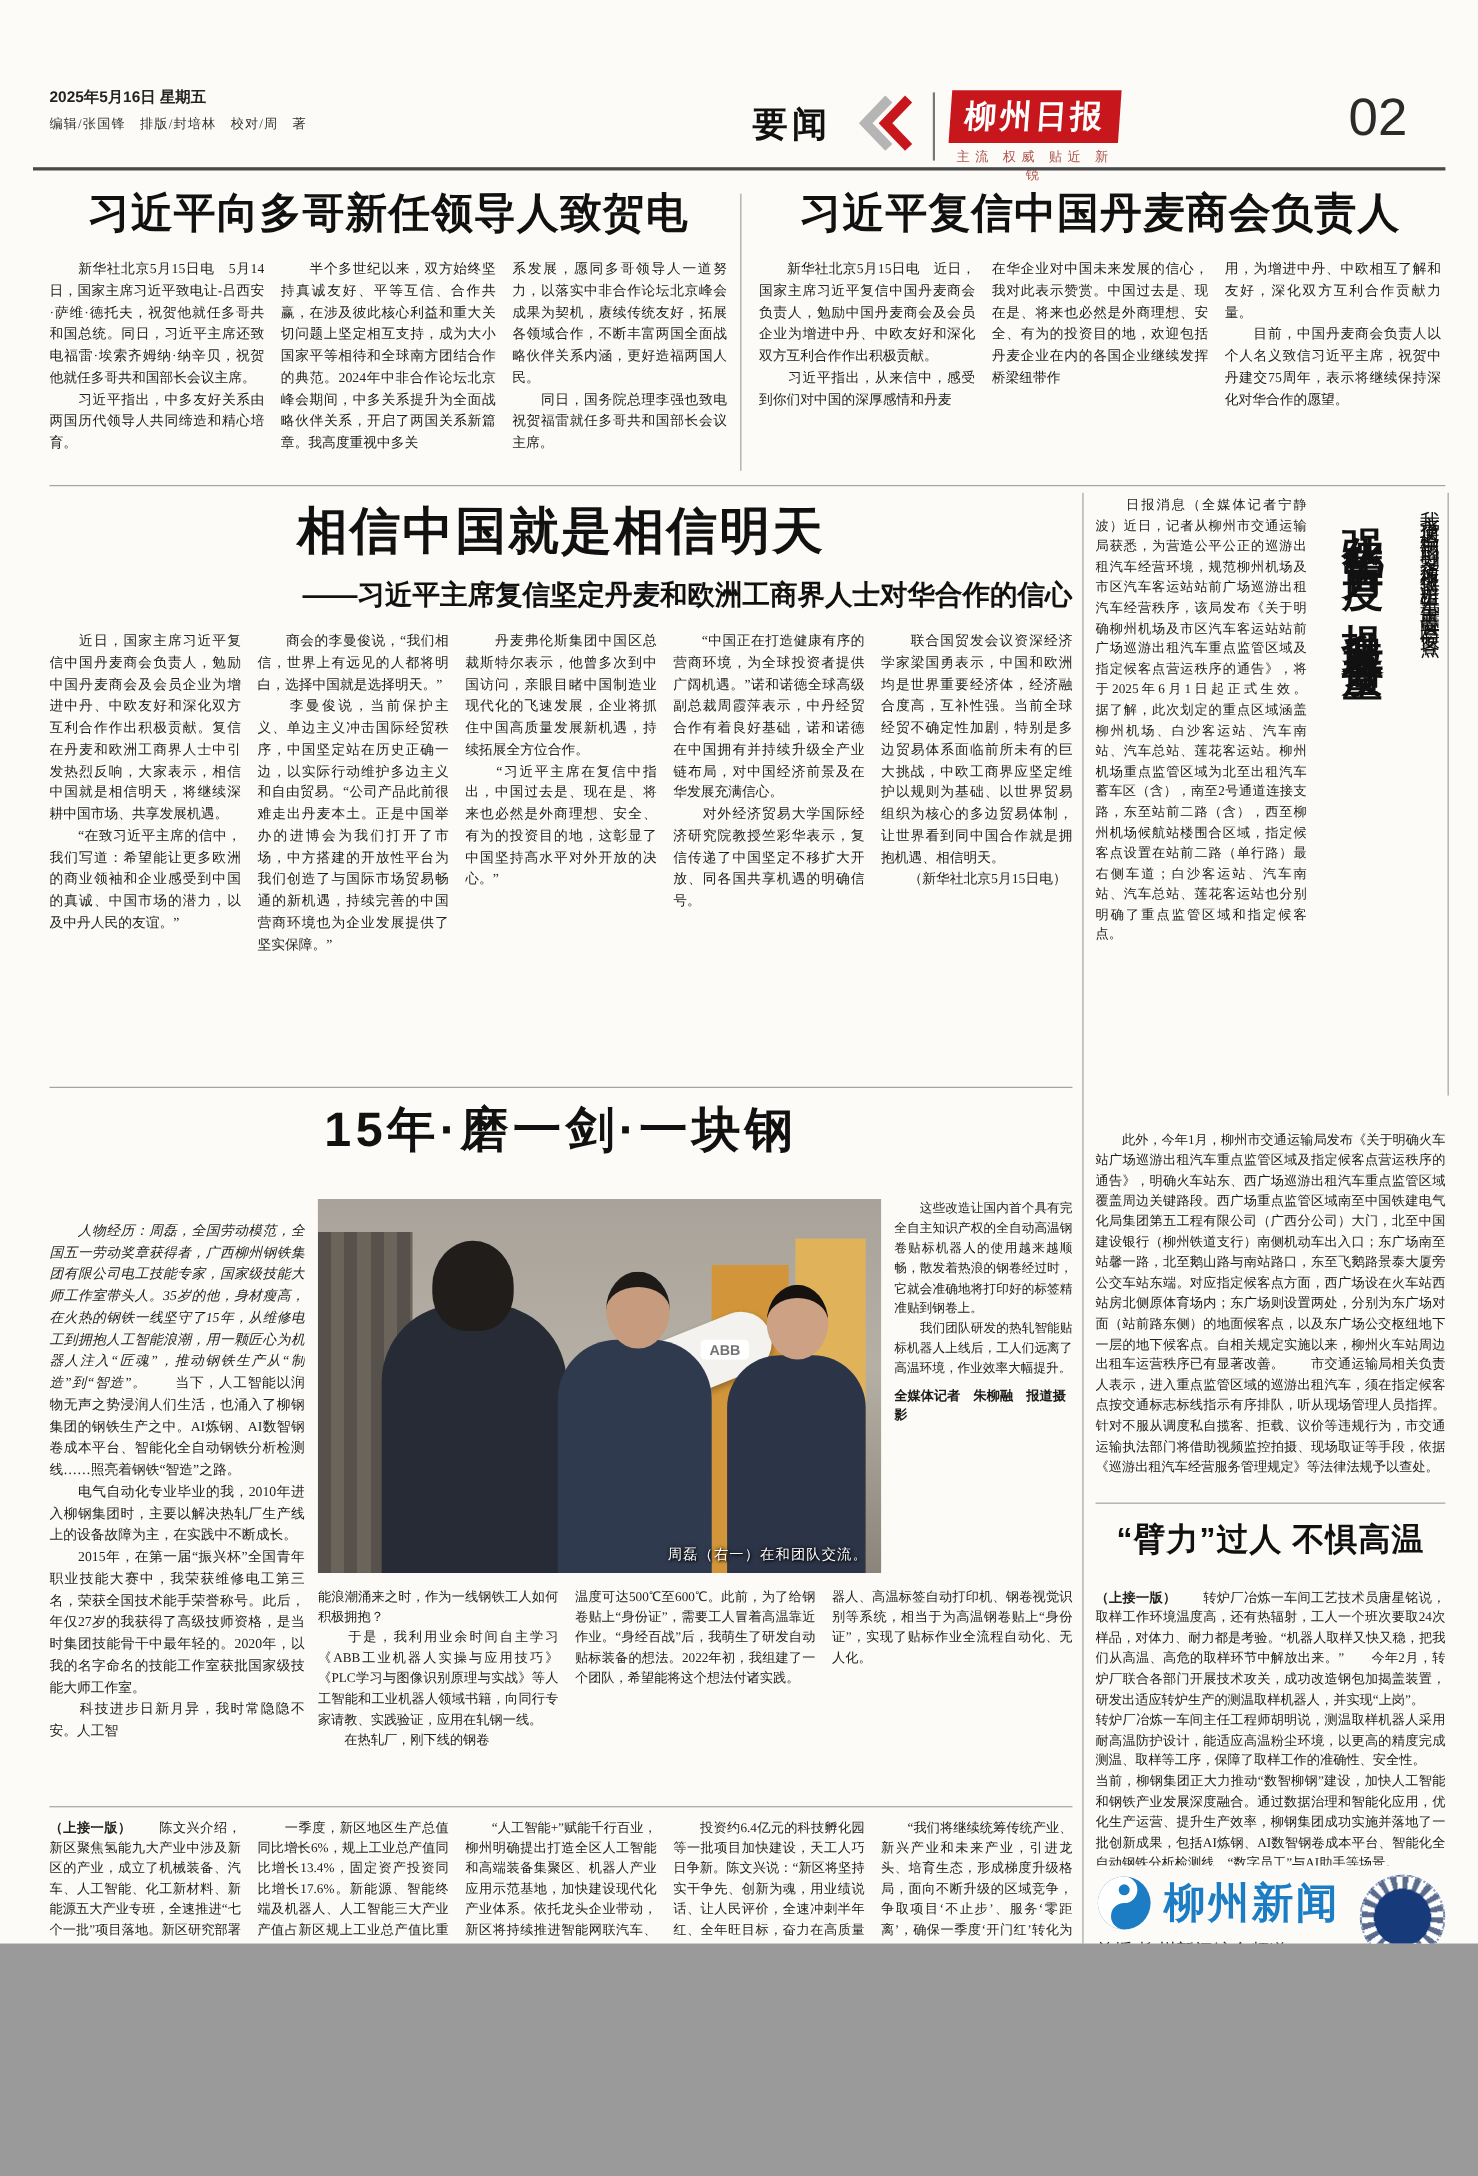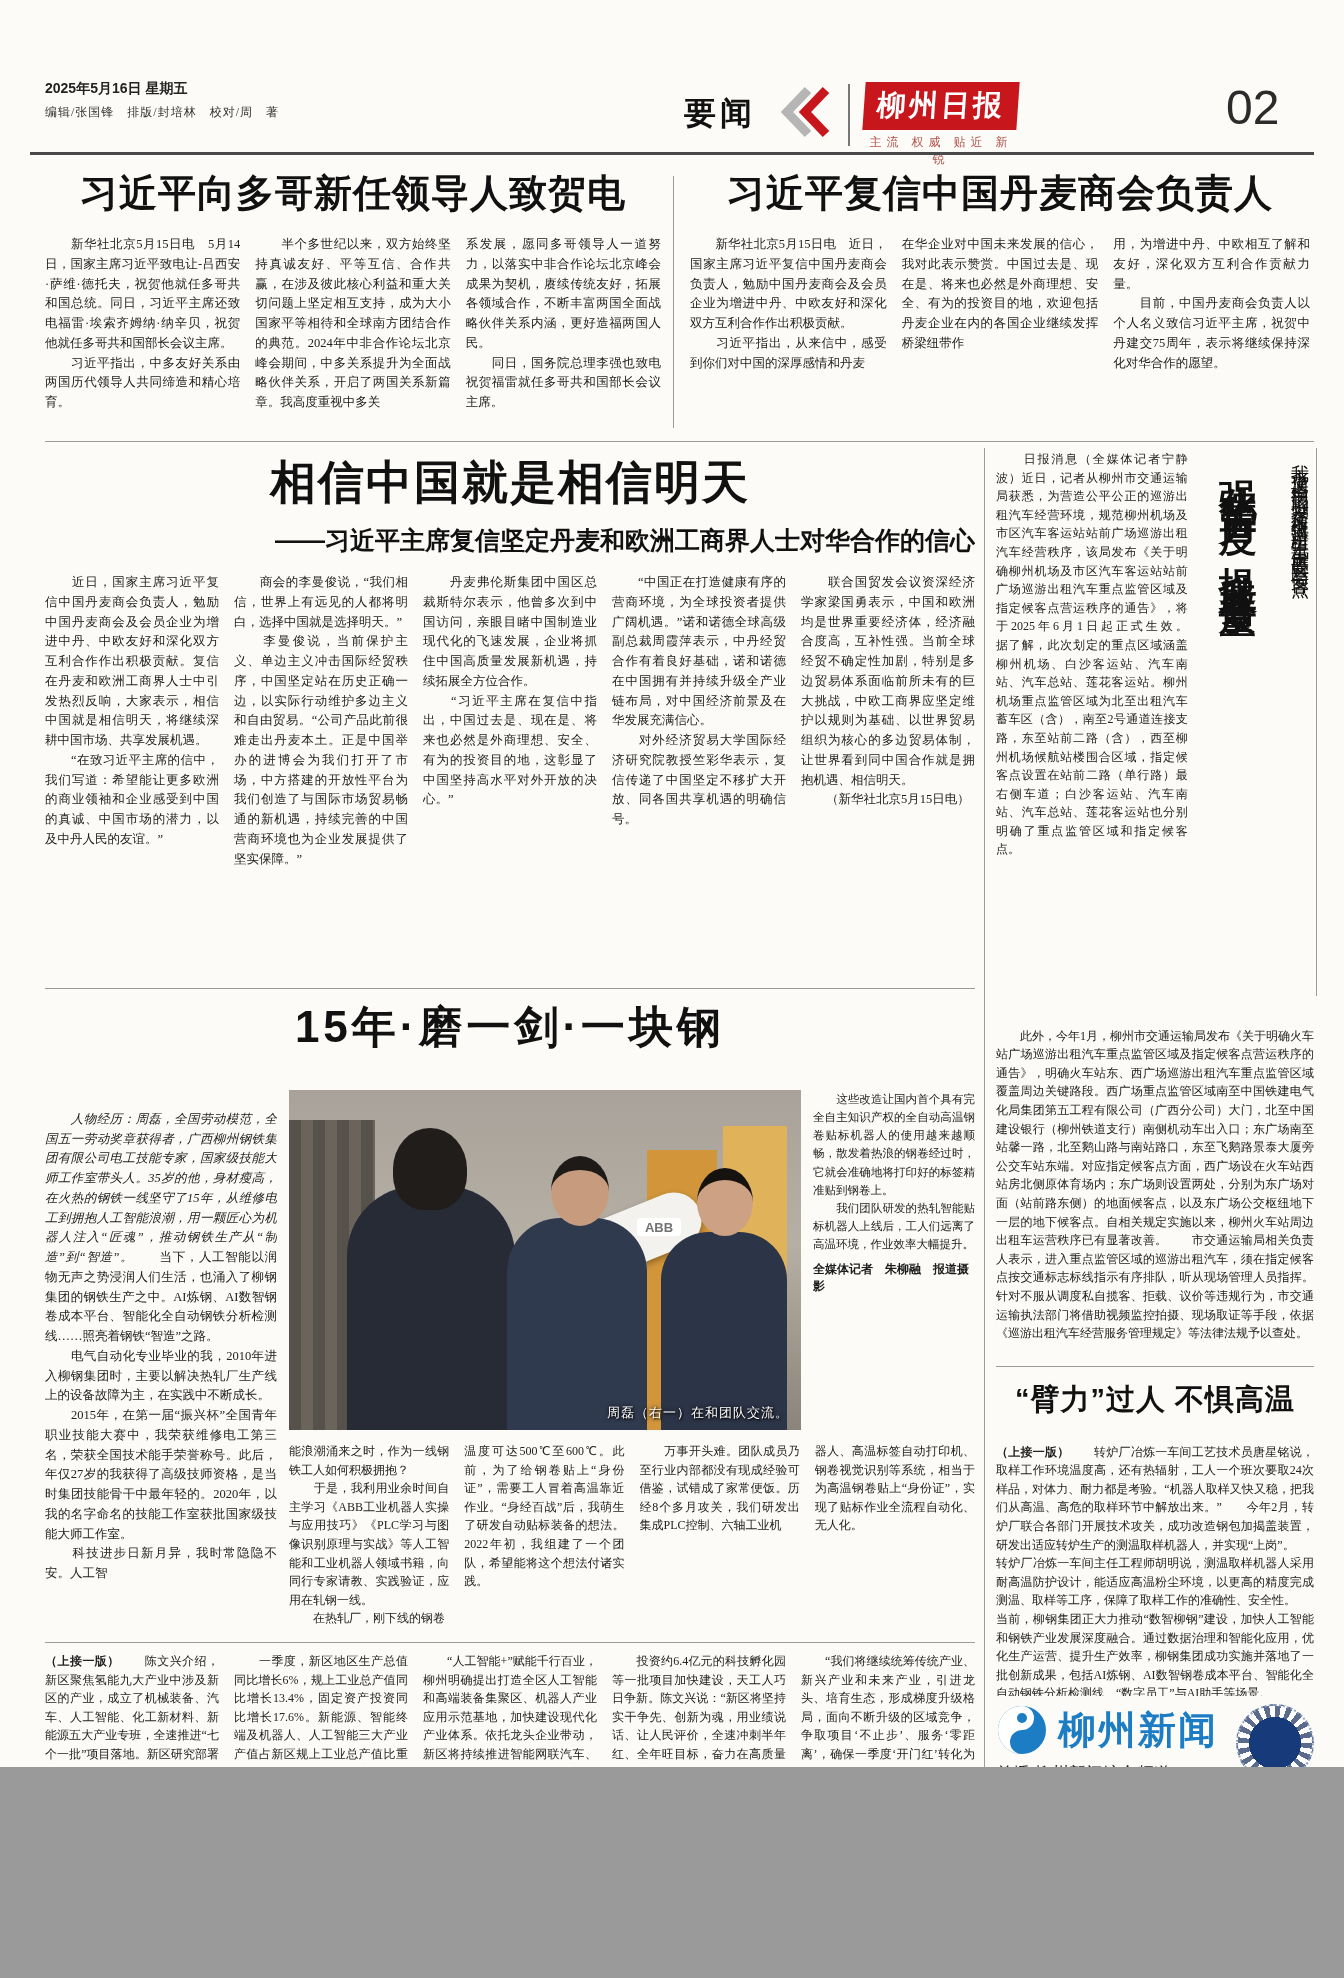--- a/index.html
+++ b/index.html
@@ -167,21 +167,20 @@
     <div class="bodytext" style="font-size:11.5px">　　这些改造让国内首个具有完全自主知识产权的全自动高温钢卷贴标机器人的使用越来越顺畅，散发着热浪的钢卷经过时，它就会准确地将打印好的标签精准贴到钢卷上。
 　　我们团队研发的热轧智能贴标机器人上线后，工人们远离了高温环境，作业效率大幅提升。</div>
     <div class="credit">全媒体记者　朱柳融　报道摄影</div>
   </div>
 
   <div class="abs colrow" style="left:289px;top:1442px;width:686px;height:192px;overflow:hidden">
     <div class="bodytext small">能浪潮涌来之时，作为一线钢铁工人如何积极拥抱？
 　　于是，我利用业余时间自主学习《ABB工业机器人实操与应用技巧》《PLC学习与图像识别原理与实战》等人工智能和工业机器人领域书籍，向同行专家请教、实践验证，应用在轧钢一线。
 　　在热轧厂，刚下线的钢卷</div>
     <div class="bodytext small">温度可达500℃至600℃。此前，为了给钢卷贴上“身份证”，需要工人冒着高温靠近作业。“身经百战”后，我萌生了研发自动贴标装备的想法。2022年初，我组建了一个团队，希望能将这个想法付诸实践。</div>
-    <div class="bodytext small">　　万事开头难。团队成员乃至行业内部都没有现成经验可借鉴，试错成了家常便饭。历经8个多月攻关，我们研发出集成PLC控制、六轴工业机</div>
     <div class="bodytext small">器人、高温标签自动打印机、钢卷视觉识别等系统，相当于为高温钢卷贴上“身份证”，实现了贴标作业全流程自动化、无人化。</div>
   </div>
 
   <div class="rule-h" style="left:45px;top:1642px;width:930px"></div>
   <div class="abs colrow" style="left:45px;top:1652px;width:930px;height:226px;overflow:hidden">
     <div class="bodytext small"><span class="marker">（上接一版）</span><span>　　陈文兴介绍，新区聚焦氢能九大产业中涉及新区的产业，成立了机械装备、汽车、人工智能、化工新材料、新能源五大产业专班，全速推进“七个一批”项目落地。新区研究部署高质量开展招商引资、项目建设等重点工作，成立了驻外招商小组和服务保障小组，开展联动招商，推动解决项目建设“最后一公里”问题。</span></div>
     <div class="bodytext small">　　一季度，新区地区生产总值同比增长6%，规上工业总产值同比增长13.4%，固定资产投资同比增长17.6%。新能源、智能终端及机器人、人工智能三大产业产值占新区规上工业总产值比重超过三成，产业集聚效应持续显现。围绕重点产业链，新区将加快推动一批强链补链延链项目签约落地。</div>
     <div class="bodytext small">　　“人工智能+”赋能千行百业，柳州明确提出打造全区人工智能和高端装备集聚区、机器人产业应用示范基地，加快建设现代化产业体系。依托龙头企业带动，新区将持续推进智能网联汽车、智能装备等产业做大做强，塑造发展新动能新优势。</div>
     <div class="bodytext small">　　投资约6.4亿元的科技孵化园等一批项目加快建设，天工人巧日争新。陈文兴说：“新区将坚持实干争先、创新为魂，用业绩说话、让人民评价，全速冲刺半年红、全年旺目标，奋力在高质量发展赛道上争先进位，在激烈的区域竞争中再突围。”</div>
     <div class="bodytext small">　　“我们将继续统筹传统产业、新兴产业和未来产业，引进龙头、培育生态，形成梯度升级格局，面向不断升级的区域竞争，争取项目‘不止步’、服务‘零距离’，确保一季度‘开门红’转化为全年‘满堂红’。”陈文兴表示。</div>

